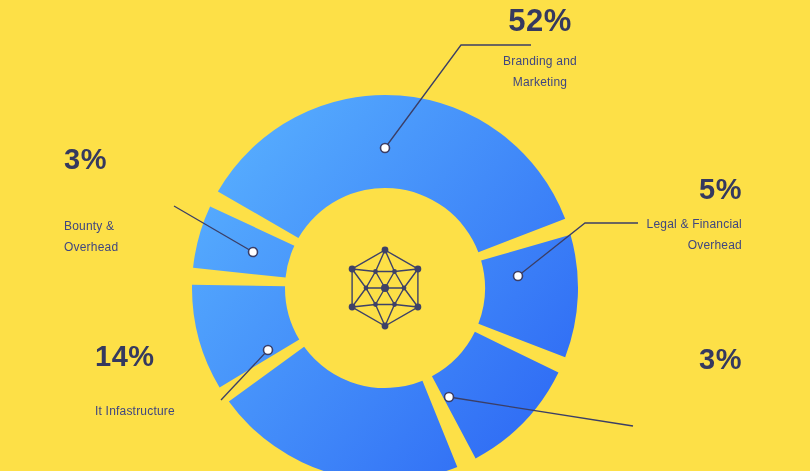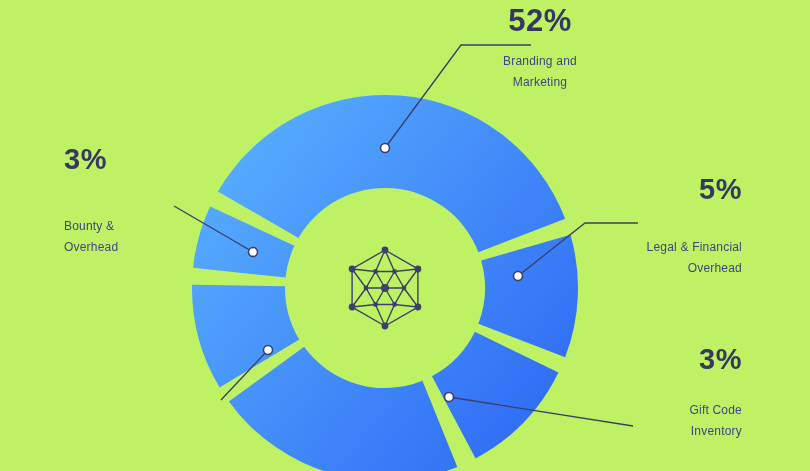--- a/index.html
+++ b/index.html
@@ -6,21 +6,21 @@
     --pct:#35395f;
     --lbl:#3f4680;
     --line:#3b3e66;
     --icon:#3d4168;
   }
   html,body{margin:0;padding:0;background:#ffffff;}
   .stage{
     position:relative;
     width:810px;height:471px;
     overflow:hidden;
-    background:#bef264;
+    background:#fde047;
     font-family:"Liberation Sans", sans-serif;
   }
   .chart{position:absolute;left:0;top:0;}
   .leader{fill:none;stroke:var(--line);stroke-width:1.3px;}
   .dot{fill:#ffffff;stroke:var(--line);stroke-width:1.6px;}
   .icon-line{fill:none;stroke:var(--icon);stroke-width:1.4px;}
   .icon-dots circle{fill:var(--icon);stroke:none;}
   .callout{position:absolute;}
   .pct{
     font-weight:bold;
@@ -33,21 +33,21 @@
     font-size:12px;
     line-height:21px;
     color:var(--lbl);
     white-space:pre-line;
     letter-spacing:.2px;
   }
   .co-branding{left:450px;top:4px;width:180px;text-align:center;}
   .co-branding .pct{font-size:31px;}
   .co-branding .lbl{margin-top:13px;}
   .co-legal{left:598px;top:174px;width:144px;text-align:right;}
-  .co-legal .lbl{margin-top:31px;}
+  .co-legal .lbl{margin-top:8px;}
   .co-gift{left:598px;top:344px;width:144px;text-align:right;}
   .co-gift .lbl{margin-top:24px;}
   .co-infra{left:95px;top:341px;width:220px;text-align:left;}
   .co-infra .lbl{margin-top:28px;}
   .co-bounty{left:64px;top:144px;width:150px;text-align:left;}
   .co-bounty .lbl{margin-top:40px;}
 </style>
 </head>
 <body>
 
@@ -116,24 +116,26 @@
   </div>
 
   <div class="callout co-legal">
     <div class="pct">5%</div>
     <div class="lbl">Legal &amp; Financial
 Overhead</div>
   </div>
 
   <div class="callout co-gift">
     <div class="pct">3%</div>
-    <div class="lbl">Gift Code
-Inventory</div>
   </div>
 
+  <div class="callout co-infra">
+    <div class="pct">14%</div>
+    <div class="lbl">It Infastructure</div>
+  </div>
 
   <div class="callout co-bounty">
     <div class="pct">3%</div>
     <div class="lbl">Bounty &amp;
 Overhead</div>
   </div>
 
 </div>
 
 </body></html>

